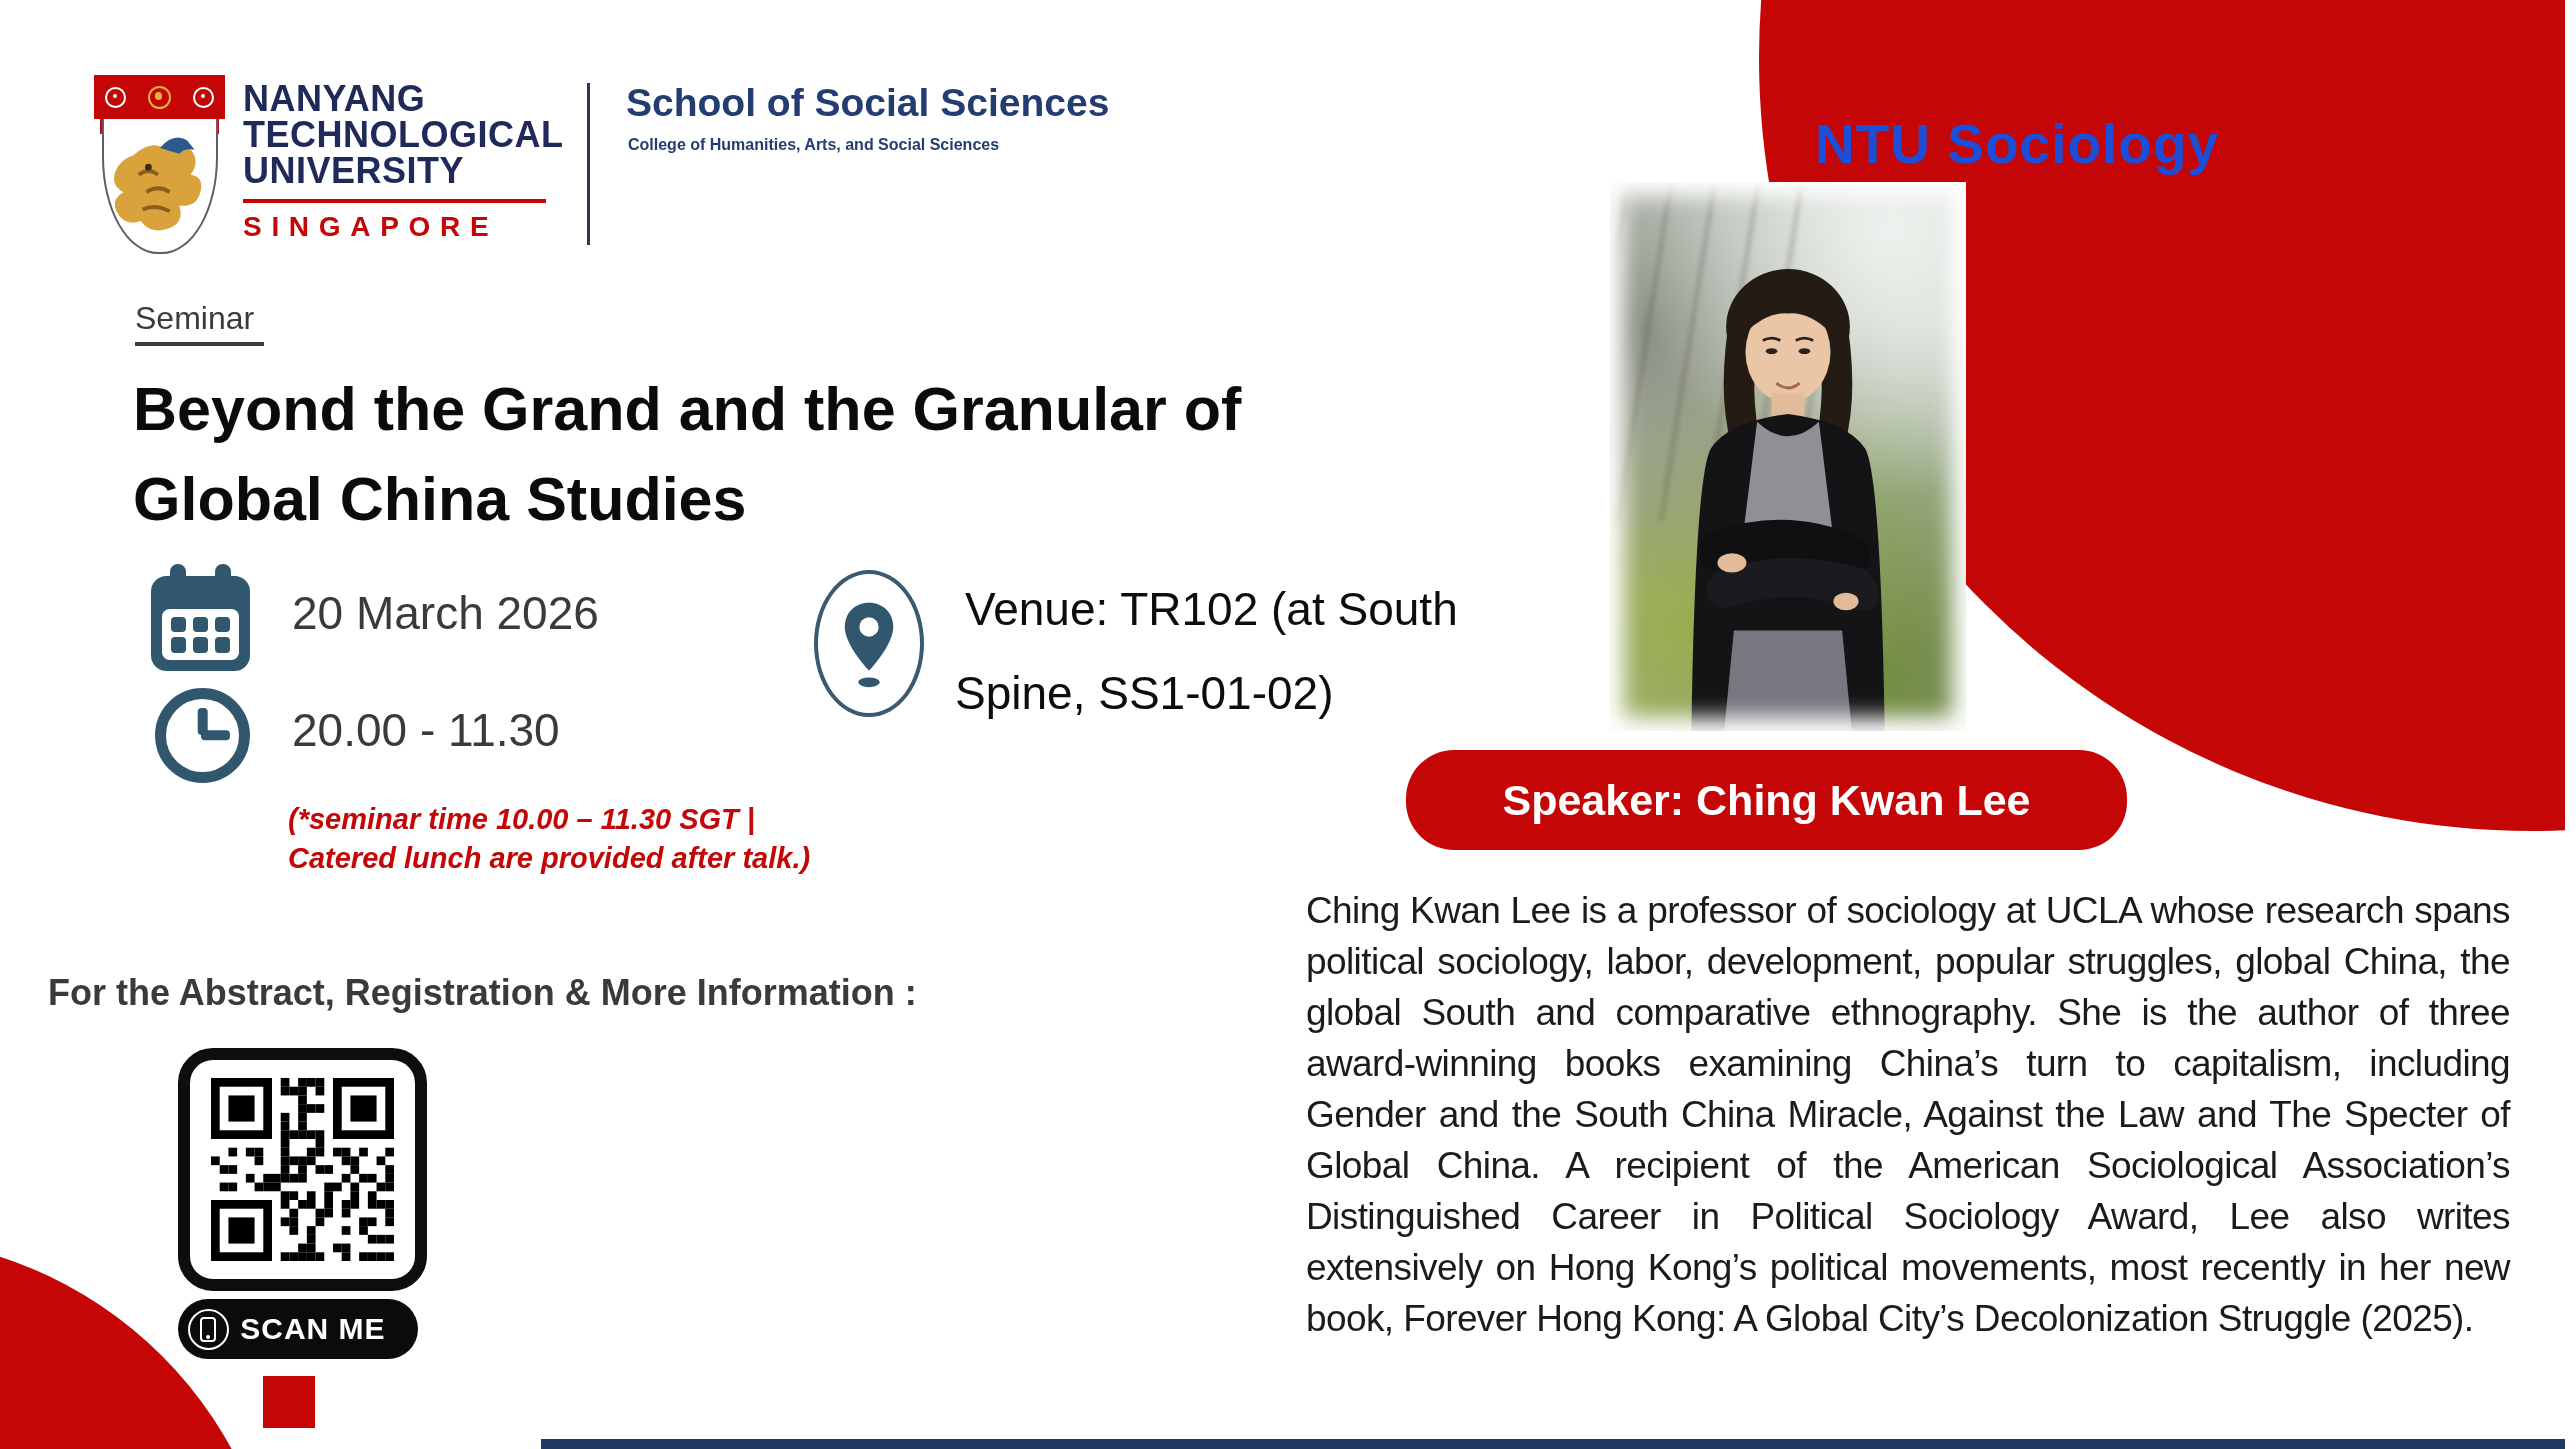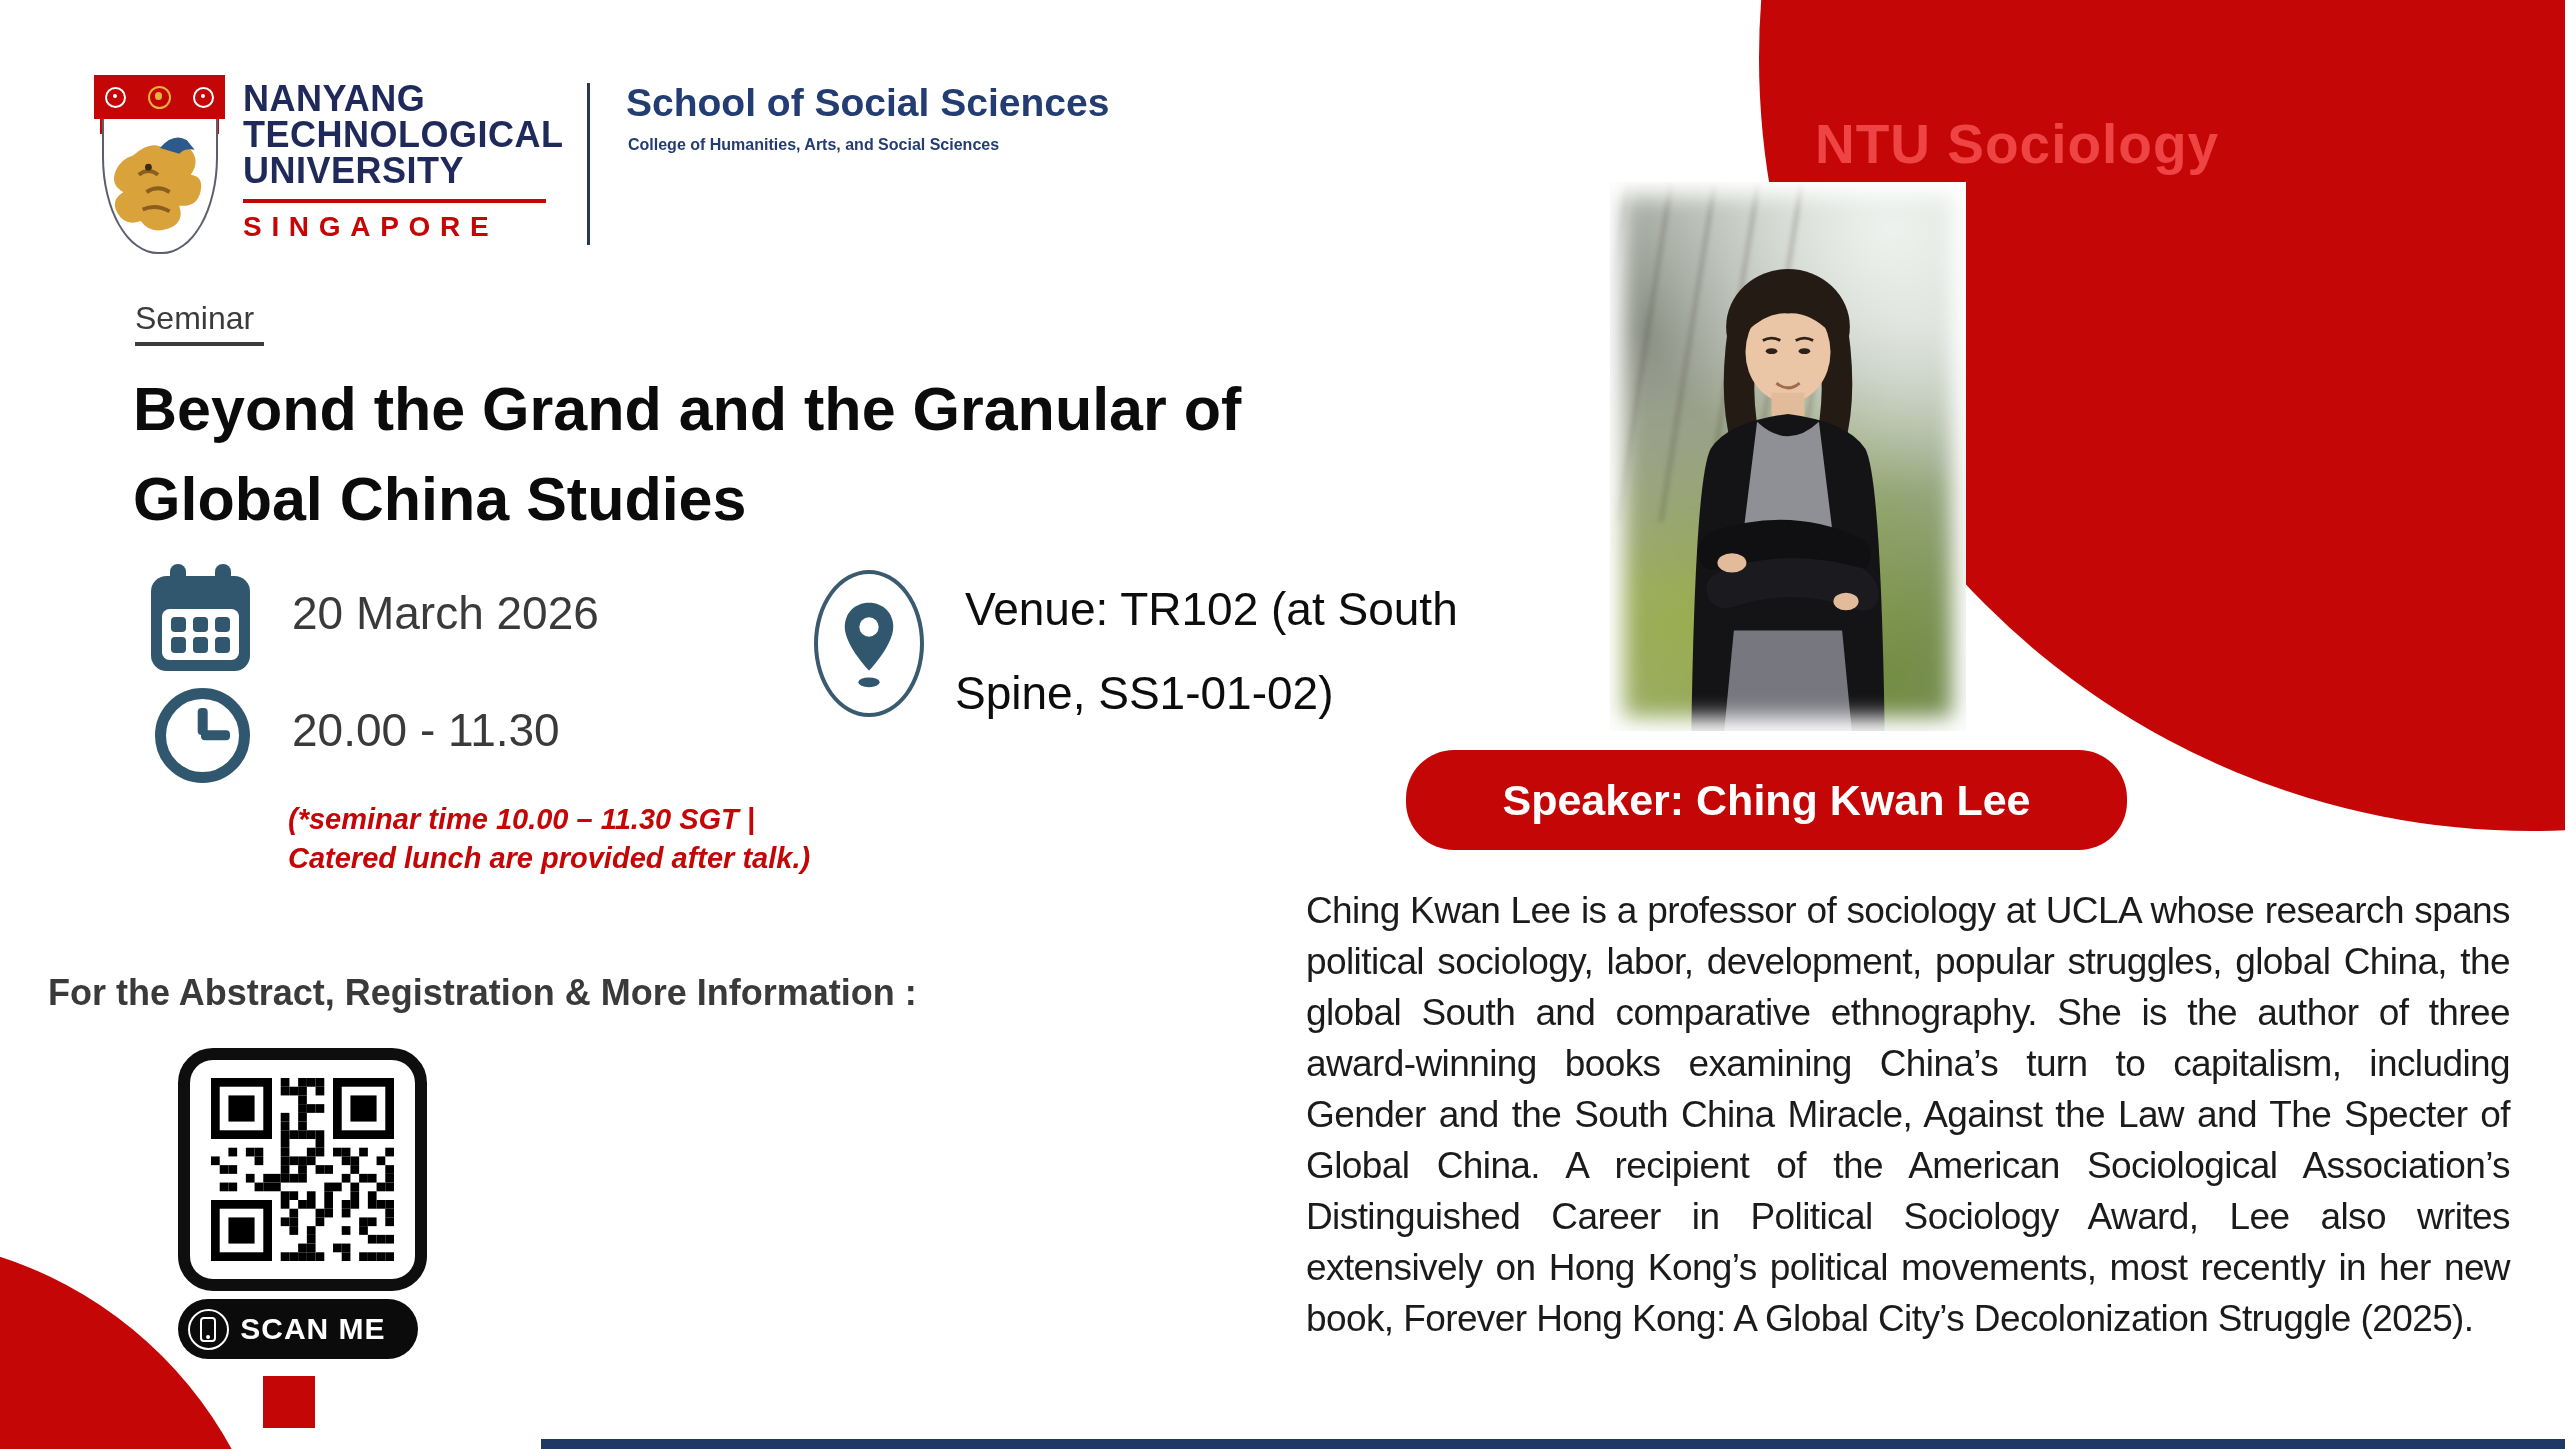--- a/index.html
+++ b/index.html
@@ -50,21 +50,21 @@
     letter-spacing:0.5px; line-height:36px;
   }
   .wordmark .rule { width:303px; height:3.9px; background:var(--c-red,#C40606); margin-top:9.7px; }
   .wordmark .country {
     margin-top:8.7px; font-size:28px; font-weight:bold; color:var(--c-red,#C40606); letter-spacing:9.7px;
   }
   .header-divider { position:absolute; left:587px; top:83px; width:2.9px; height:162px; background:#2A3550; }
   .school-name { position:absolute; left:626px; top:81px; font-size:39px; font-weight:bold; color:#233C72; }
   .college-name { position:absolute; left:628px; top:136px; font-size:16px; font-weight:bold; color:#233C72; }
   .banner-label {
-    position:absolute; left:1815px; top:112px; font-size:55px; font-weight:bold; color:#ef4444; letter-spacing:1px;
+    position:absolute; left:1815px; top:112px; font-size:55px; font-weight:bold; color:#1d4ed8; letter-spacing:1px;
   }
   
   .seminar-label {
     position:absolute; left:135px; top:300px; font-size:32px; color:#3B3B3B;
     border-bottom:4.8px solid #3B3B3B; padding:0 9.7px 4.8px 0; display:inline-block;
   }
   .event-title {
     position:absolute; left:133px; top:364px; width:1420px;
     font-size:61px; font-weight:bold; color:#0B0B0B; line-height:90px;
   }

